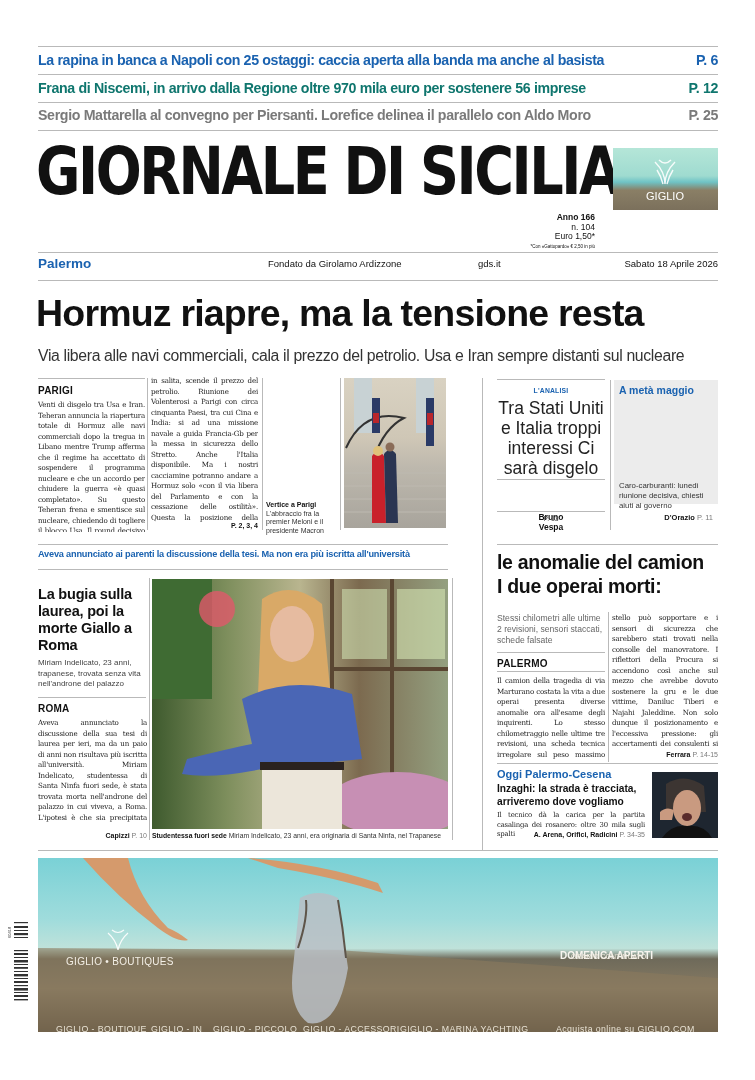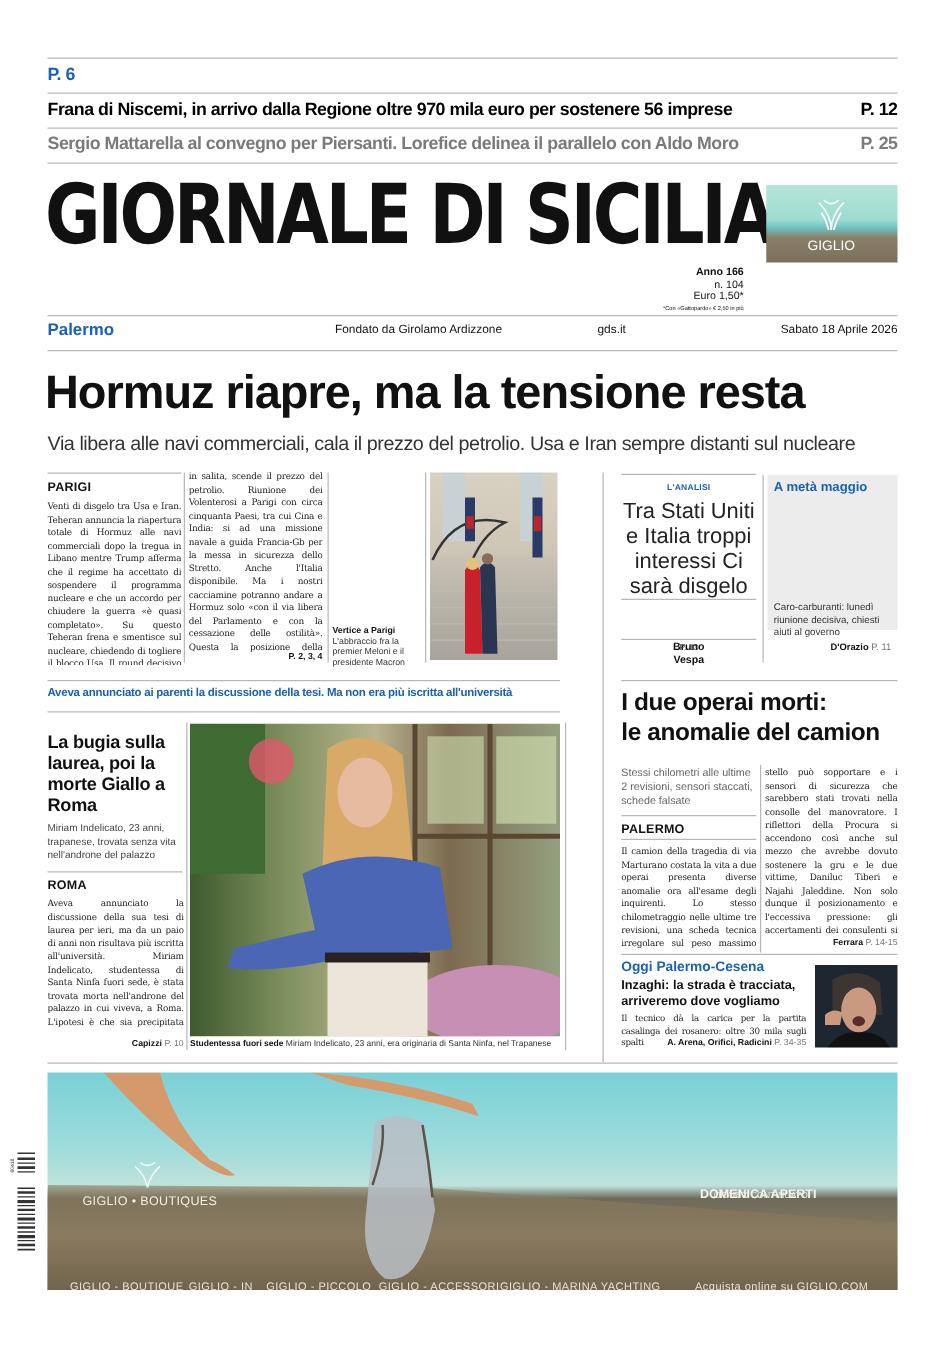--- a/index.html
+++ b/index.html
@@ -42,24 +42,25 @@
   .ad { position: absolute; left: 38px; top: 858px; width: 680px; height: 174px; overflow: hidden;
         background: linear-gradient(180deg, #7ad1d6 0%, #9fdcdc 35%, #bfe2da 52%, #6e6a5a 58%, #877a63 75%, #4f4334 100%); }
   .ad-nav { position: absolute; bottom: 8px; left: 0; width: 100%; font-size: 8.8px; color: #e8e2d4; letter-spacing: 0.4px; }
   .ad-nav span { position: absolute; white-space: nowrap; }
 </style>
 </head>
 <body>
 
 <div class="rule" style="left:38px;top:46px;width:680px;"></div>
 <div class="teaser" style="top:48px;color:#1a62b0;">
+  <span>La rapina in banca a Napoli con 25 ostaggi: caccia aperta alla banda ma anche al basista</span>
   <span class="pg">P.  6</span>
 </div>
 <div class="rule" style="left:38px;top:74px;width:680px;"></div>
-<div class="teaser" style="top:76px;color:#000000;">
+<div class="teaser" style="top:76px;color:#0f766e;">
   <span>Frana di Niscemi, in arrivo dalla Regione oltre 970 mila euro per sostenere 56 imprese</span>
   <span class="pg">P. 12</span>
 </div>
 <div class="rule" style="left:38px;top:102px;width:680px;"></div>
 <div class="teaser" style="top:103px;color:#7a7a7a;">
   <span>Sergio Mattarella al convegno per Piersanti. Lorefice delinea il parallelo con Aldo Moro</span>
   <span class="pg">P. 25</span>
 </div>
 <div class="rule" style="left:38px;top:130px;width:680px;"></div>
 
@@ -186,22 +187,22 @@
   </svg>
 </div>
 <div class="abs caption" style="left:152px;top:832px;width:300px;white-space:nowrap;font-size:6.8px;">
   <b>Studentessa fuori sede</b>
   <span>Miriam Indelicato, 23 anni, era originaria di Santa Ninfa, nel Trapanese</span>
 </div>
 <div class="vrule" style="left:452px;top:578px;height:262px;"></div>
 
 <div class="rule" style="left:497px;top:544px;width:221px;"></div>
 <div class="abs" style="left:497px;top:550px;width:225px;font-weight:bold;font-size:19.5px;line-height:24px;letter-spacing:-0.3px;white-space:nowrap;">
+  <div>le anomalie del camion</div>
   <div>I due operai morti:</div>
-  <div>le anomalie del camion</div>
 </div>
 <div class="abs" style="left:497px;top:613px;width:110px;font-size:8.6px;line-height:11px;color:#666;">Stessi chilometri alle ultime 2 revisioni, sensori staccati, schede falsate</div>
 <div class="rule" style="left:497px;top:652px;width:108px;"></div>
 <div class="abs kicker" style="left:497px;top:658px;">PALERMO</div>
 <div class="rule" style="left:497px;top:671px;width:108px;"></div>
 <div class="abs body-serif" style="left:497px;top:676px;width:108px;height:84px;overflow:hidden;">Il camion della tragedia di via Marturano costata la vita a due operai presenta diverse anomalie ora all'esame degli inquirenti. Lo stesso chilometraggio nelle ultime tre revisioni, una scheda tecnica irregolare sul peso massimo che il ce-</div>
 <div class="vrule" style="left:608px;top:612px;height:150px;"></div>
 <div class="abs body-serif" style="left:612px;top:613px;width:106px;height:136px;overflow:hidden;">stello può sopportare e i sensori di sicurezza che sarebbero stati trovati nella consolle del manovratore. I riflettori della Procura si accendono così anche sul mezzo che avrebbe dovuto sostenere la gru e le due vittime, Daniluc Tiberi e Najahi Jaleddine. Non solo dunque il posizionamento e l'eccessiva pressione: gli accertamenti dei consulenti si stanno concentrando anche sulle anomalie della gestione del camioncino.</div>
 <div class="abs" style="left:612px;top:751px;width:106px;text-align:right;font-size:7px;">
   <b>Ferrara</b>

